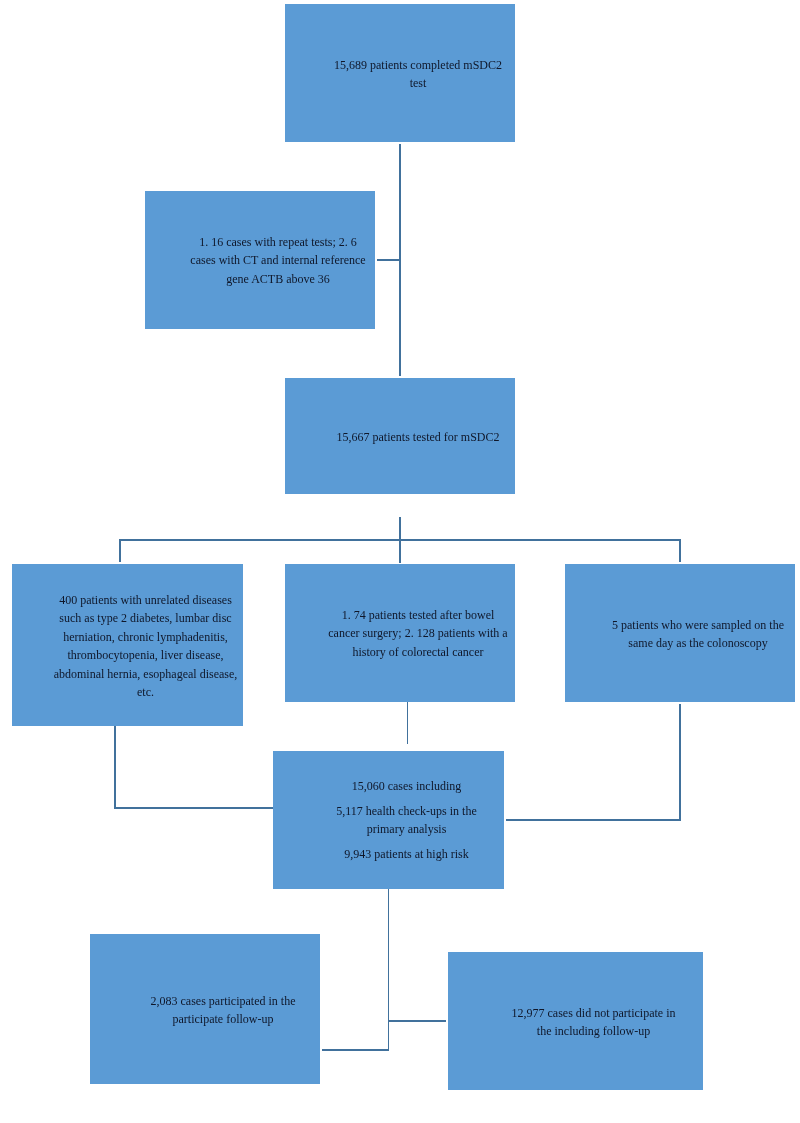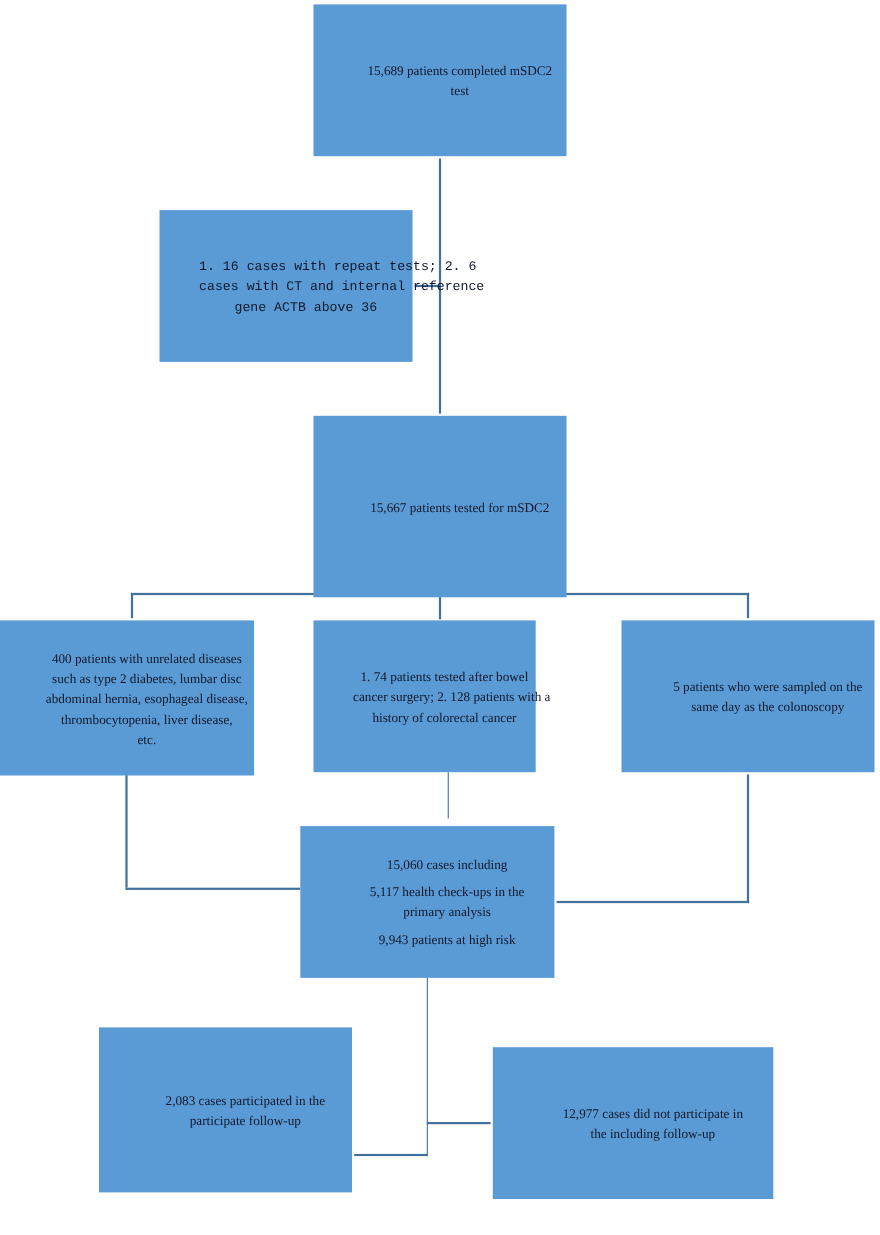--- a/index.html
+++ b/index.html
@@ -43,45 +43,46 @@
   <div class="ln" style="left:387.6px;top:1020.1px;width:58.4px;height:1.6px;"></div>
   <div class="ln" style="left:322.0px;top:1049.2px;width:67.2px;height:1.6px;"></div>
 
   <div class="node" style="left:285px;top:4px;width:230px;height:138px;">
     <div class="body">
       <p>15,689 patients completed mSDC2</p>
       <p>test</p>
     </div>
   </div>
 
-  <div class="node" style="left:145px;top:191px;width:230px;height:138px;font-family:Liberation Mono, monospace;">
+  <div class="node" style="left:145px;top:191px;width:230px;height:138px;">
     <div class="body">
       <p>1. 16 cases with repeat tests; 2. 6</p>
       <p>cases with CT and internal reference</p>
       <p>gene ACTB above 36</p>
     </div>
   </div>
 
-  <div class="node" style="left:285px;top:378px;width:230px;height:165px;">
+  <div class="node" style="left:285px;top:378px;width:230px;height:116px;">
     <div class="body">
       <p>15,667 patients tested for mSDC2</p>
     </div>
   </div>
 
-  <div class="node" style="left:0;top:564px;width:231px;height:141px;">
+  <div class="node" style="left:12px;top:564px;width:231px;height:162px;">
     <div class="body">
       <p>400 patients with unrelated diseases</p>
       <p>such as type 2 diabetes, lumbar disc</p>
+      <p>herniation, chronic lymphadenitis,</p>
+      <p>thrombocytopenia, liver disease,</p>
       <p>abdominal hernia, esophageal disease,</p>
-      <p>thrombocytopenia, liver disease,</p>
       <p>etc.</p>
     </div>
   </div>
 
-  <div class="node" style="left:285px;top:564px;width:202px;height:138px;">
+  <div class="node" style="left:285px;top:564px;width:230px;height:138px;">
     <div class="body">
       <p>1. 74 patients tested after bowel</p>
       <p>cancer surgery; 2. 128 patients with a</p>
       <p>history of colorectal cancer</p>
     </div>
   </div>
 
   <div class="node" style="left:565px;top:564px;width:230px;height:138px;">
     <div class="body">
       <p>5 patients who were sampled on the</p>

